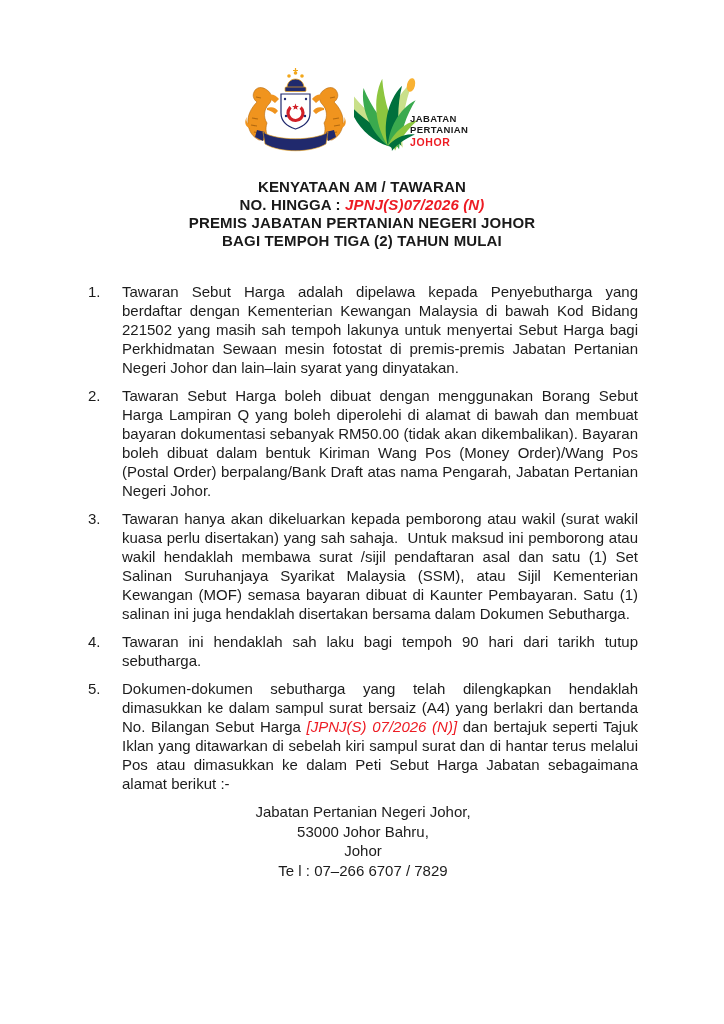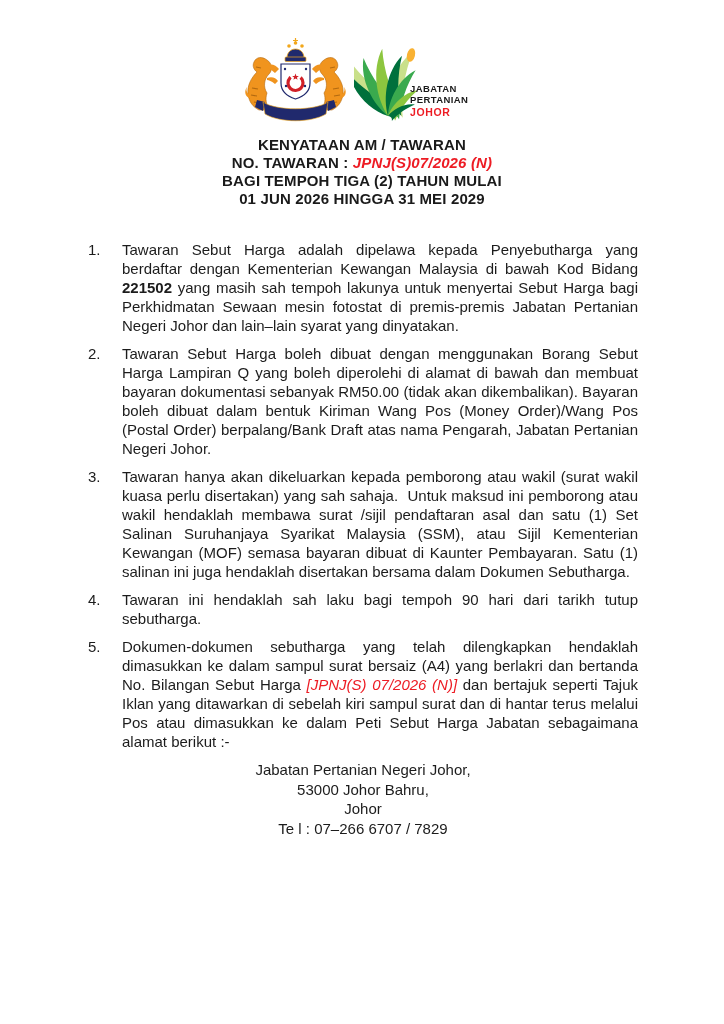--- a/index.html
+++ b/index.html
@@ -13,41 +13,41 @@
     position: relative;
     width: 724px; height: 1024px;
     background: #ffffff;
     overflow: hidden;
   }
   .logo-row {
     display: flex;
     justify-content: center;
     align-items: flex-start;
     gap: 6px;
-    padding-top: 36px;
+    padding-top: 66px;
   }
   .title-block {
-    margin-top: 8px;
+    margin-top: 20px;
     text-align: center;
     font-weight: 700;
     font-size: 15px;
     line-height: 18px;
     letter-spacing: 0.15px;
     color: #1a1a1a;
   }
   .accent { color: var(--accent-red, #ED1C24); font-style: italic; }
   .content {
     margin: 32px 86px 0 88px;
     font-size: 15px;
     line-height: 19px;
   }
   .item { display: flex; margin-bottom: 9px; }
   .item-number { flex: 0 0 34px; }
   .item-text { flex: 1; text-align: justify; }
-  .bold { font-weight: 700; }
+  .bold { font-weight: 400; }
   .address-block {
     margin-top: 2px;
     text-align: center;
     font-size: 15px;
     line-height: 19.5px;
   }
   svg text { font-family: "Liberation Sans", sans-serif; }
 </style>
 </head>
 <body>
@@ -113,23 +113,23 @@
       </g>
       <ellipse cx="57" cy="19" rx="4" ry="7" transform="rotate(14 57 19)" fill="var(--logo-yellow)"></ellipse>
       <text x="56" y="56" font-size="9.5" font-weight="bold" fill="#1a1a1a" letter-spacing="0.4">JABATAN</text>
       <text x="56" y="67" font-size="9.5" font-weight="bold" fill="#1a1a1a" letter-spacing="0.4">PERTANIAN</text>
       <text x="56" y="80" font-size="10.5" font-weight="bold" fill="var(--accent-red)" letter-spacing="0.6">JOHOR</text>
     </svg>
   </div>
 
   <div class="title-block">
     <div>KENYATAAN AM / TAWARAN</div>
-    <div><span>NO. TAWARAN : </span><span class="accent">JPNJ(S)07/2026 (N)</span></div>
+    <div><span>NO. HINGGA : </span><span class="accent">JPNJ(S)07/2026 (N)</span></div>
+    <div>PREMIS JABATAN PERTANIAN NEGERI JOHOR</div>
     <div>BAGI TEMPOH TIGA (2) TAHUN MULAI</div>
-    <div>01 JUN 2026 HINGGA 31 MEI 2029</div>
   </div>
 
   <div class="content">
 
     <div class="item">
       <div class="item-number">1.</div>
       <div class="item-text"><span>Tawaran Sebut Harga adalah dipelawa kepada Penyebutharga yang berdaftar dengan Kementerian Kewangan Malaysia di bawah Kod Bidang </span><span class="bold">221502</span><span> yang masih sah tempoh lakunya untuk menyertai Sebut Harga bagi Perkhidmatan Sewaan mesin fotostat di premis-premis Jabatan Pertanian Negeri Johor dan lain–lain syarat yang dinyatakan.</span></div>
     </div>
 
     <div class="item">

